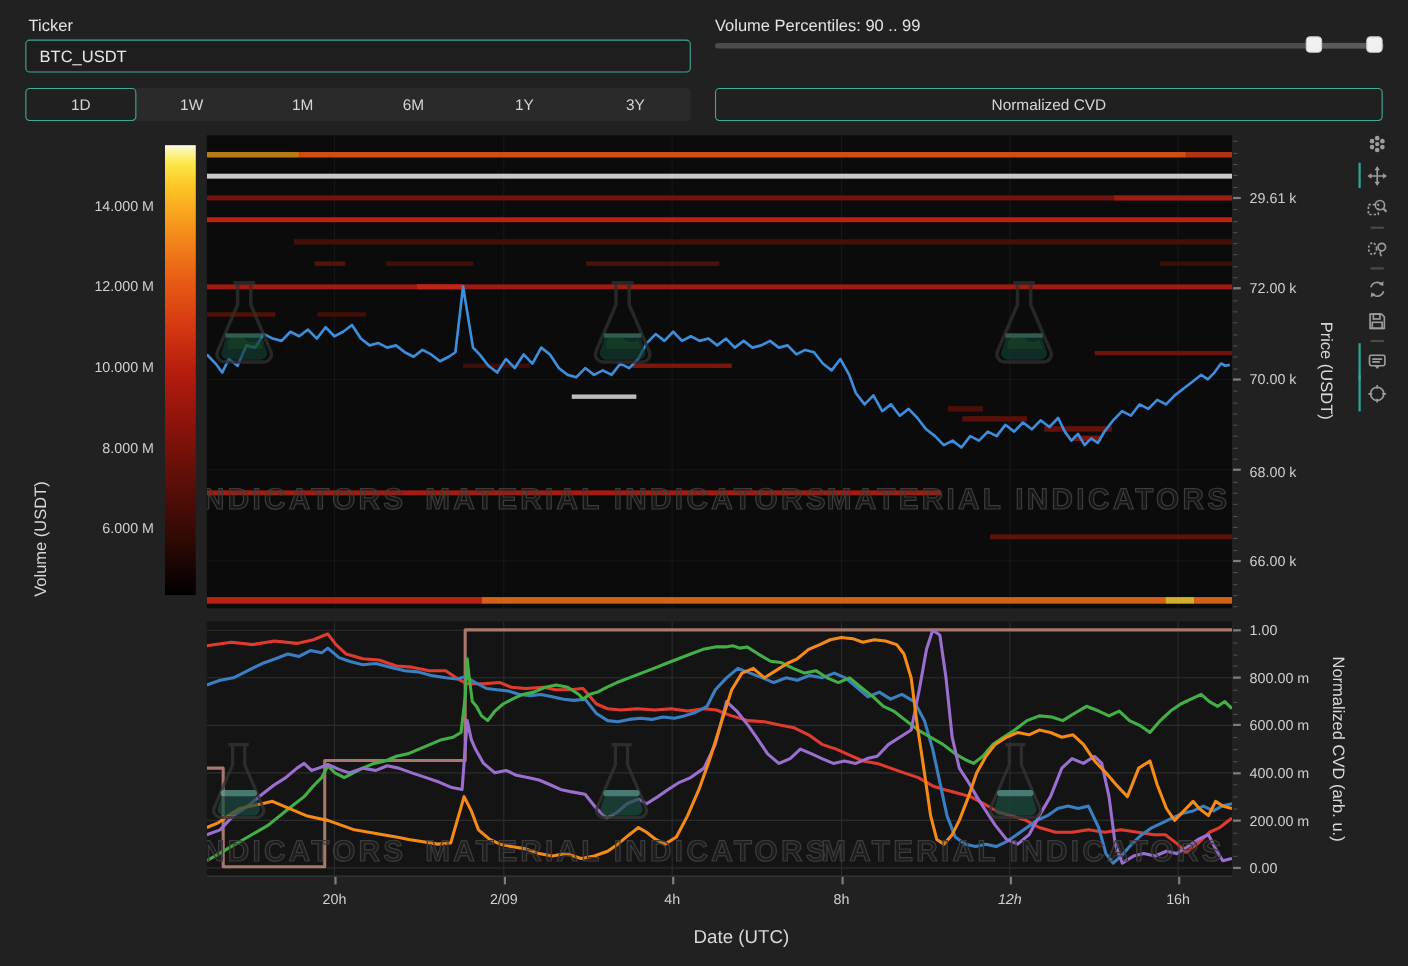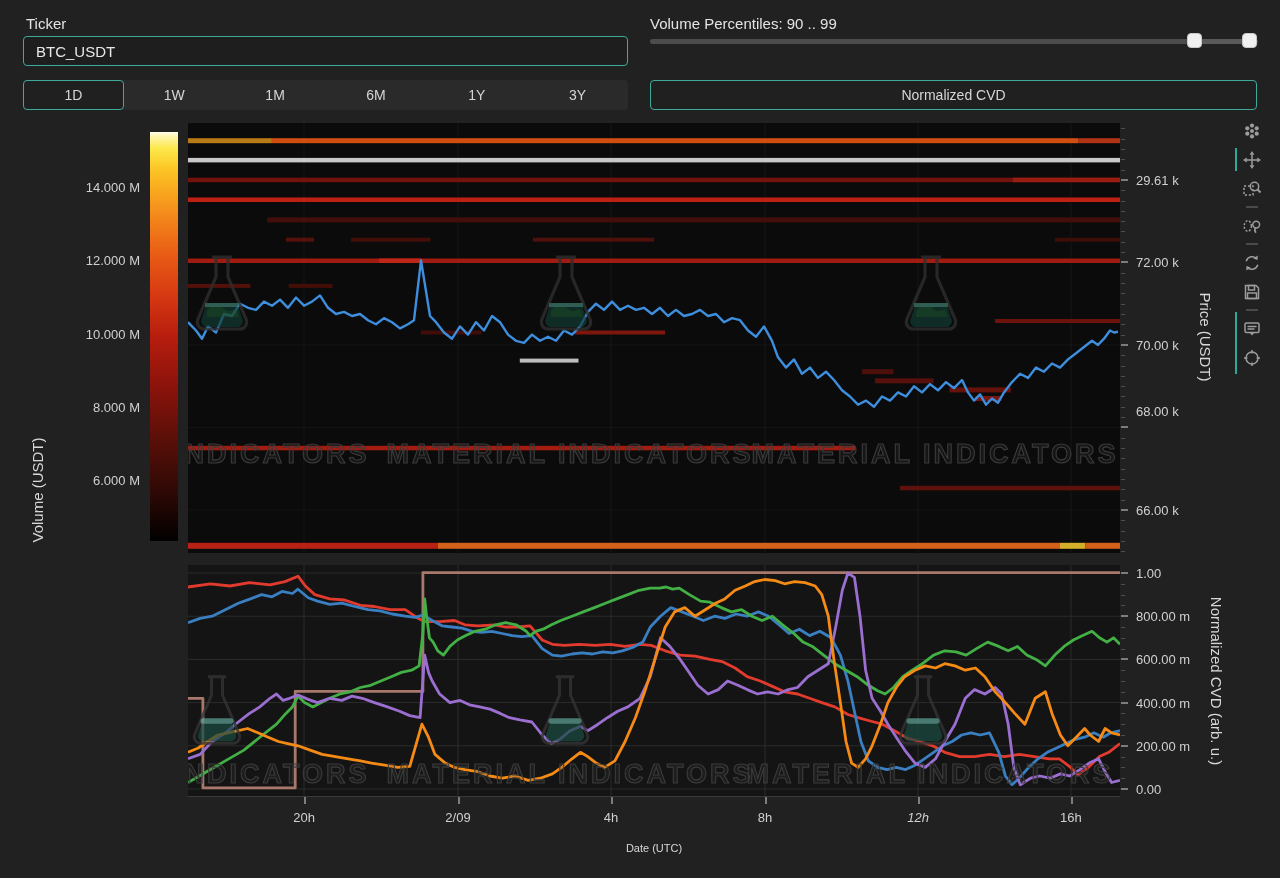--- a/index.html
+++ b/index.html
@@ -33,21 +33,21 @@
       #fde84a 96%,#fdf6b0 99%,#fffef0 100%); }
 
   .tick-label { position:absolute; font-size:13px; color:#cfd0d0; white-space:nowrap; transform:translateY(-50%); }
   .xtick-label { position:absolute; font-size:13px; color:#cfd0d0; white-space:nowrap; transform:translateX(-50%); }
   .tick-mark { position:absolute; background:#7d7d7d; }
   .tick-mark.minor { background:#4e4e4e; }
 
   .axis-title { position:absolute; font-size:15px; color:#d8d8d8; white-space:nowrap; }
   .axis-title.vert-l { transform:translate(-50%,-50%) rotate(-90deg); }
   .axis-title.vert-r { transform:translate(-50%,-50%) rotate(90deg); }
-  #date-title { font-size:11px; transform:translateX(-50%); }
+  #date-title { font-size:17px; transform:translateX(-50%);margin-left:20px; }
 
   .axis-line { position:absolute; background:#3a3a3a; }
 
   
   .wm-text { position:absolute; width:420px; text-align:center; font-size:27px; font-weight:bold;
     letter-spacing:3px; color:rgba(70,70,70,0.18); -webkit-text-stroke:1.1px #3c3c3c; white-space:nowrap; }
   .wm-flask { position:absolute; opacity:0.8; }
 
   
   .modebar { position:absolute; left:1238px; top:116px; width:28px; display:flex; flex-direction:column; align-items:center; }
@@ -248,21 +248,21 @@
     <div class="tick-mark minor" style="left: 1121px; width: 4px; height: 1px; top: 148.987px;"></div>
     <div class="tick-mark minor" style="left: 1121px; width: 4px; height: 1px; top: 138.675px;"></div>
     <div class="tick-mark minor" style="left: 1121px; width: 4px; height: 1px; top: 128.362px;"></div>
     <div class="tick-mark" style="left: 1121px; width: 7px; height: 2px; top: 178.925px;"></div>
     <div class="tick-label" style="left: 1136px; top: 179.925px;">29.61 k</div>
     <div class="tick-mark" style="left: 1121px; width: 7px; height: 2px; top: 261.425px;"></div>
     <div class="tick-label" style="left: 1136px; top: 262.425px;">72.00 k</div>
     <div class="tick-mark" style="left: 1121px; width: 7px; height: 2px; top: 343.925px;"></div>
     <div class="tick-label" style="left: 1136px; top: 344.925px;">70.00 k</div>
     <div class="tick-mark" style="left: 1121px; width: 7px; height: 2px; top: 426.425px;"></div>
-    <div class="tick-label" style="left: 1136px; top: 411px;">68.00 k</div>
+    <div class="tick-label" style="left: 1136px; top: 429px;">68.00 k</div>
     <div class="tick-mark" style="left: 1121px; width: 7px; height: 2px; top: 508.925px;"></div>
     <div class="tick-label" style="left: 1136px; top: 509.925px;">66.00 k</div>
   </div>
 <div id="cvd-ticks">
     <div class="tick-mark minor" style="left: 1121px; width: 4px; height: 1px; top: 788.992px;"></div>
     <div class="tick-mark minor" style="left: 1121px; width: 4px; height: 1px; top: 778.192px;"></div>
     <div class="tick-mark minor" style="left: 1121px; width: 4px; height: 1px; top: 767.392px;"></div>
     <div class="tick-mark minor" style="left: 1121px; width: 4px; height: 1px; top: 756.592px;"></div>
     <div class="tick-mark minor" style="left: 1121px; width: 4px; height: 1px; top: 745.792px;"></div>
     <div class="tick-mark minor" style="left: 1121px; width: 4px; height: 1px; top: 734.992px;"></div>

